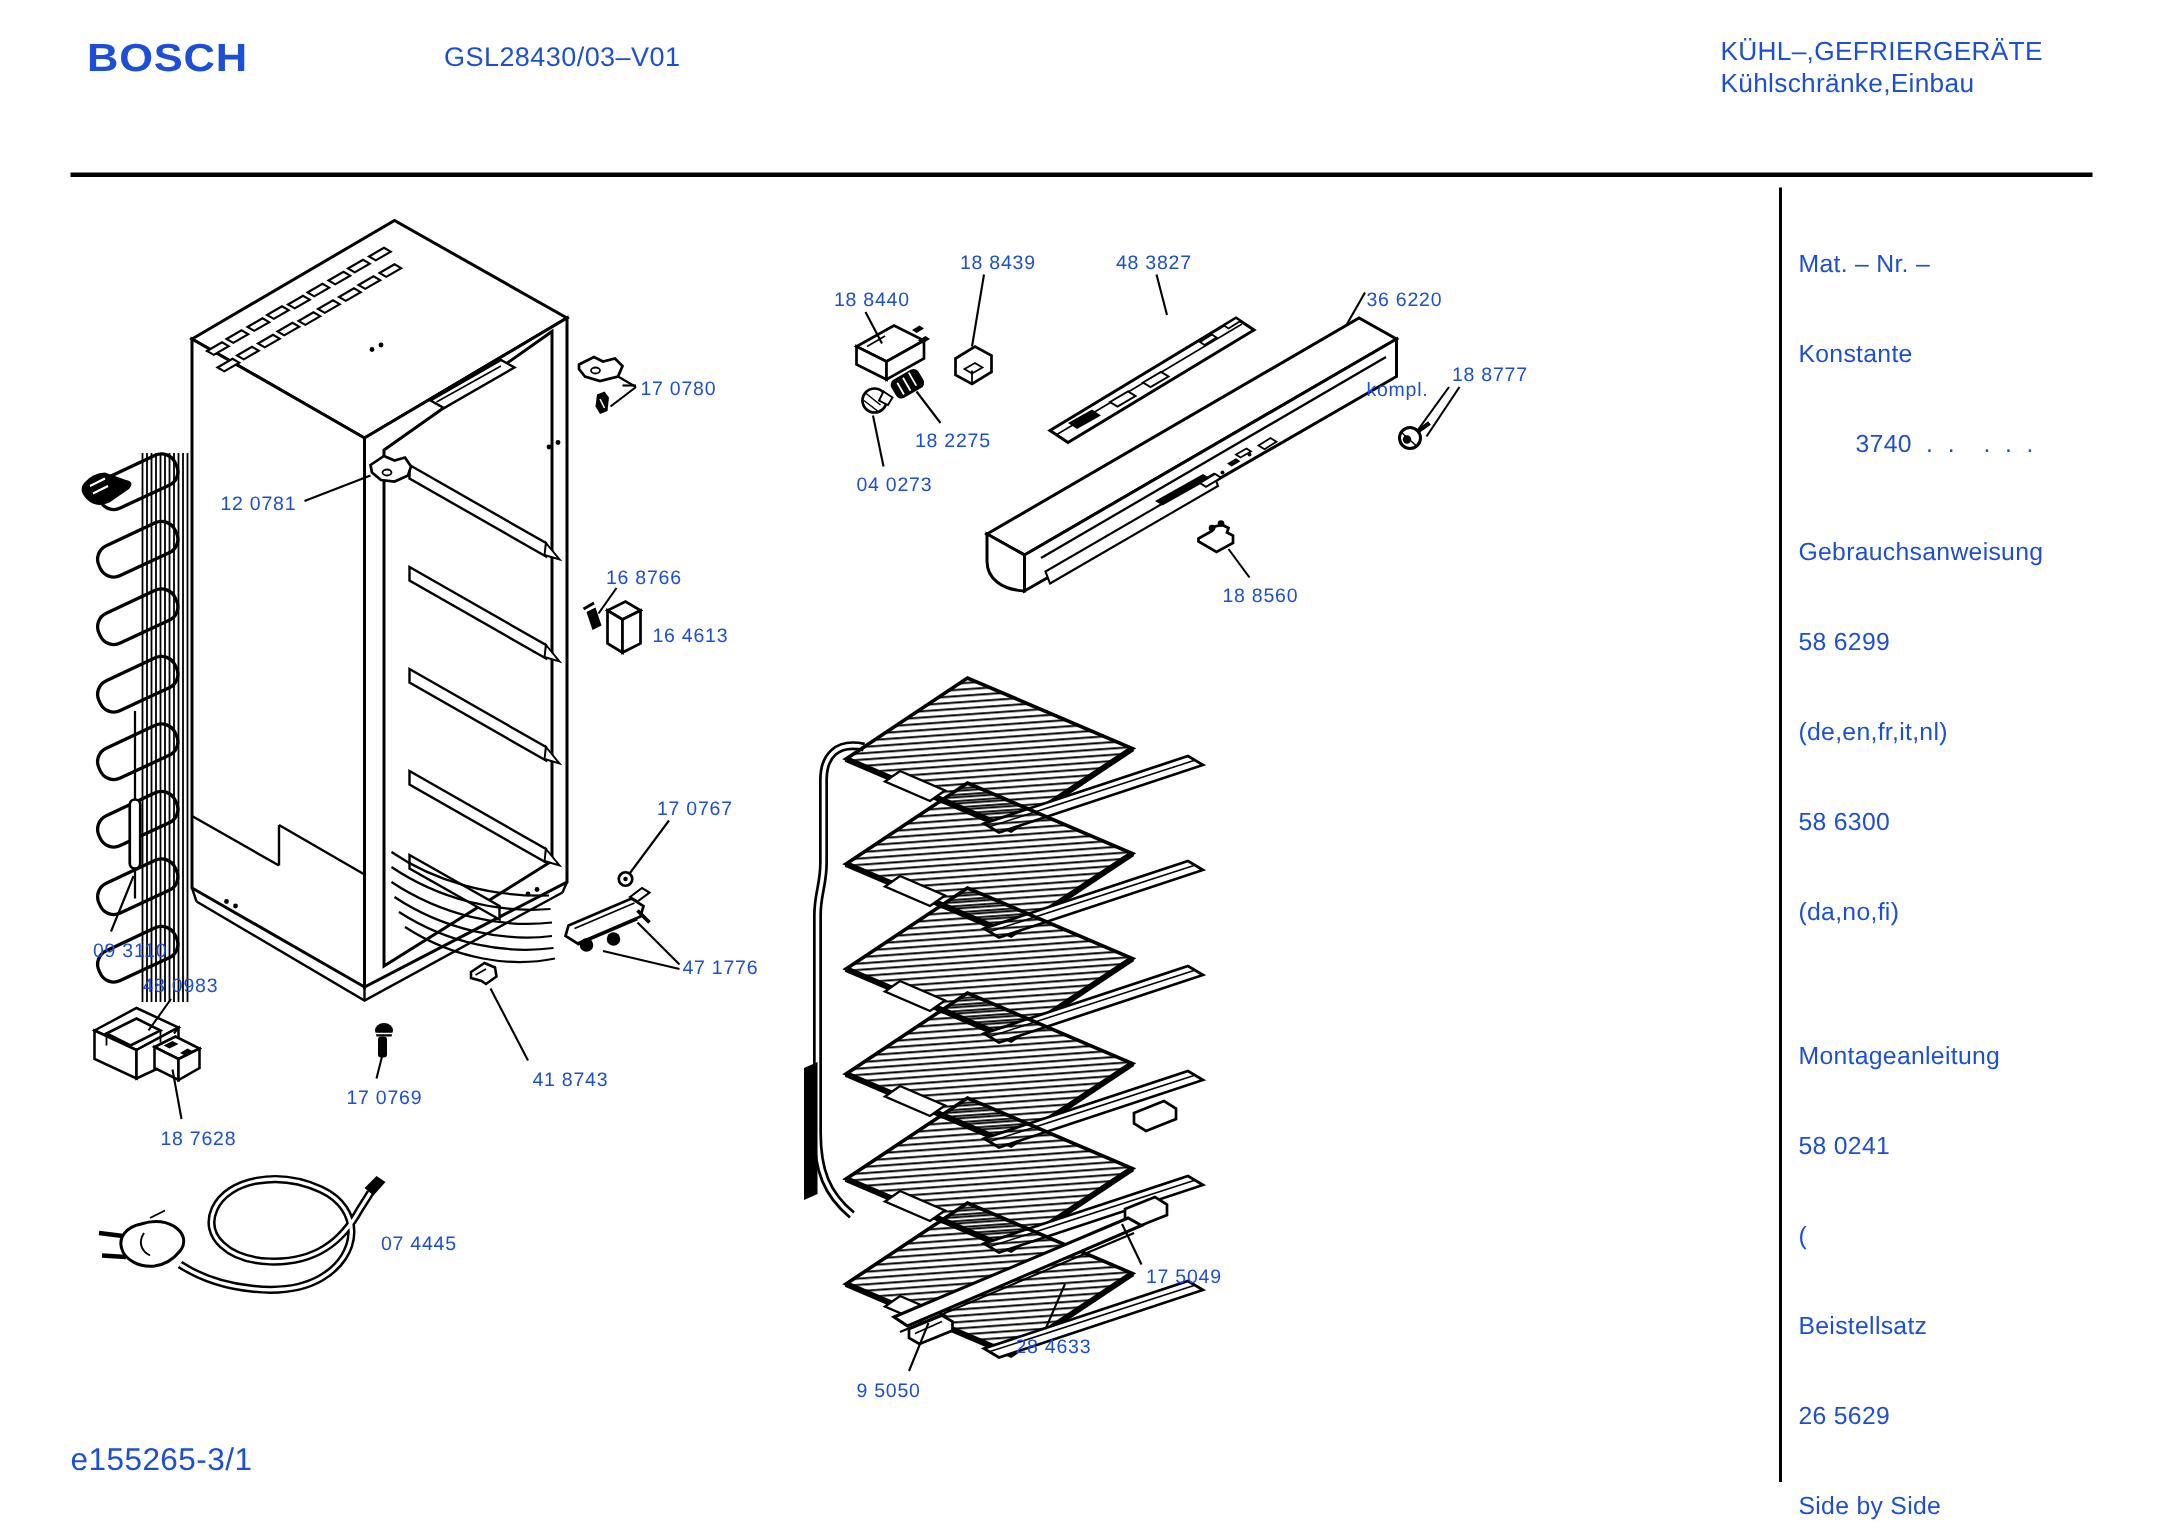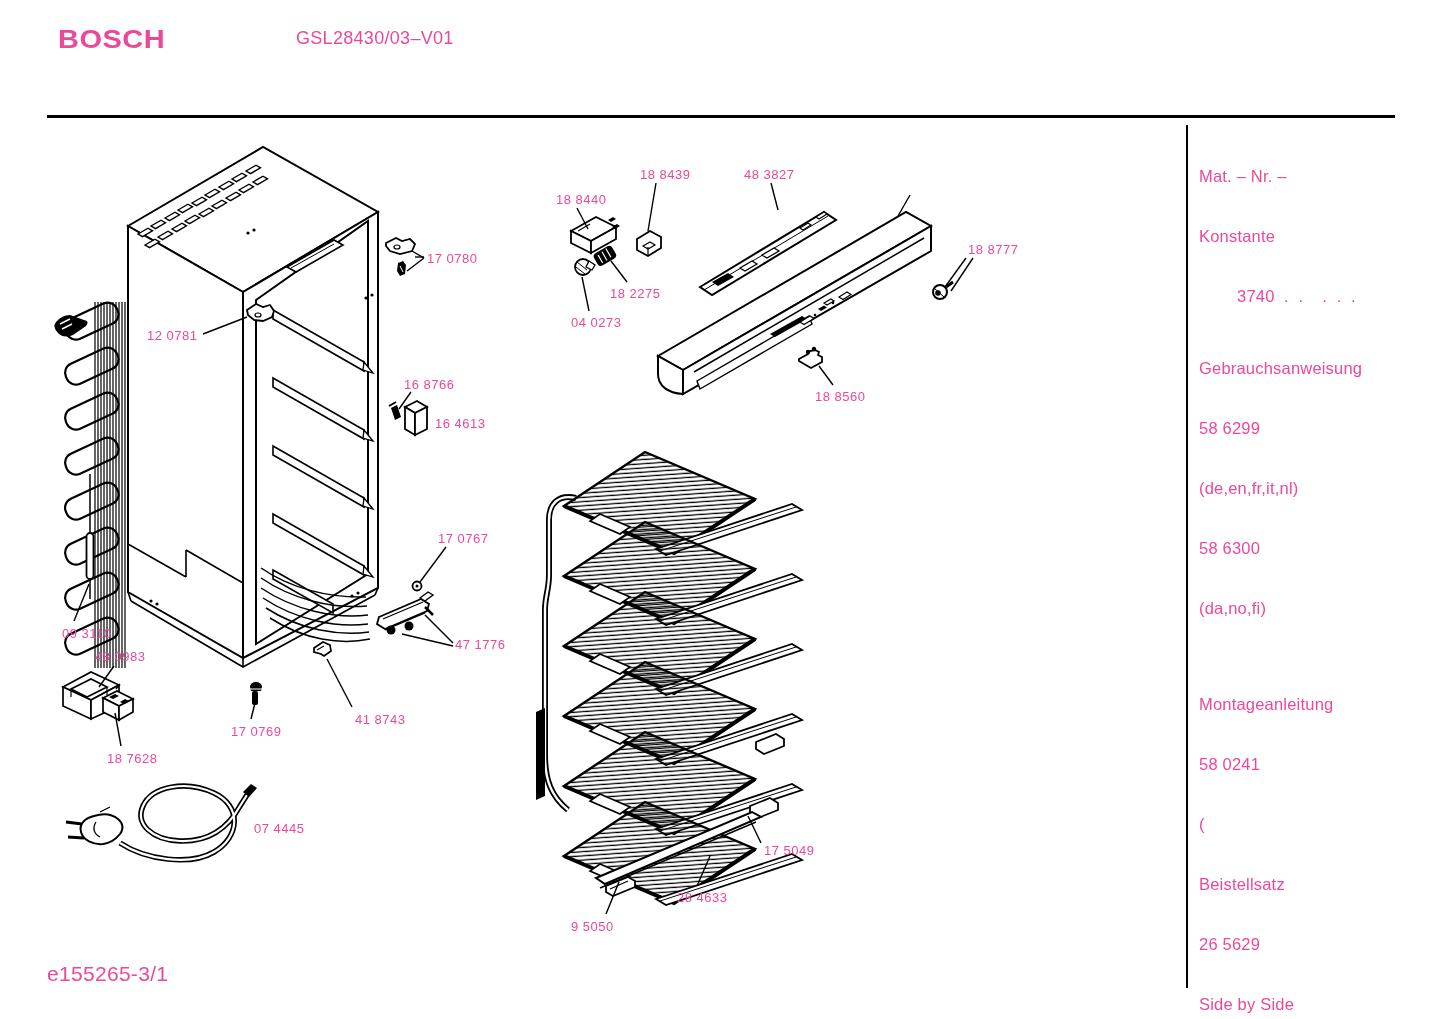--- a/index.html
+++ b/index.html
@@ -1,17 +1,17 @@
 <!DOCTYPE html>
 <html><head>
 <meta charset="utf-8">
 <style>
   html,body{margin:0;padding:0;background:#fff;}
   .page{position:relative;width:1442px;height:1019px;background:#fff;overflow:hidden;
-        font-family:"Liberation Sans",sans-serif;color:#ec4899;}
+        font-family:"Liberation Sans",sans-serif;color:#1d4ed8;}
   .brand{position:absolute;left:58px;top:25px;font-size:29px;font-weight:700;
          letter-spacing:0.5px;transform:scaleY(0.90);transform-origin:left top;}
   .model{position:absolute;left:296px;top:28px;font-size:18px;letter-spacing:0.3px;}
   .category{position:absolute;left:1147px;top:24px;font-size:17.5px;line-height:21px;letter-spacing:0.2px;}
   .hrule{position:absolute;left:47px;top:115px;width:1348px;height:3px;background:#000;}
   .vrule{position:absolute;left:1186px;top:125px;width:2px;height:863px;background:#000;}
   .info{position:absolute;left:1199px;top:126px;font-size:16.5px;line-height:20px;white-space:pre;letter-spacing:0.2px;}
   .info .gap12{margin-top:12px;}
   .info .gap20{margin-top:36px;}
   .info .gap22{}
@@ -20,20 +20,24 @@
   .footer-ref{position:absolute;left:47px;top:962px;font-size:21px;letter-spacing:0.3px;}
   svg.diagram{position:absolute;left:0;top:0;}
 </style>
 </head>
 <body>
 
 <div class="page">
 
   <div class="brand">BOSCH</div>
   <div class="model">GSL28430/03–V01</div>
+  <div class="category">
+    <div>KÜHL–,GEFRIERGERÄTE</div>
+    <div>Kühlschränke,Einbau</div>
+  </div>
   <div class="hrule"></div>
   <div class="vrule"></div>
 
   <div class="info">
     <div>Mat. – Nr. –</div>
     <div>Konstante</div>
     <div class="ind">3740  .  .    .  .  .</div>
     <div class="gap12">Gebrauchsanweisung</div>
     <div>58 6299</div>
     <div>(de,en,fr,it,nl)</div>
@@ -332,20 +336,24 @@
       <path d="M697,886 L710,856"></path>
       <path d="M606,914 L619,882"></path>
     </g>
   </svg>
 
   <div class="plabel" style="left:427px;top:249px">17 0780</div>
   <div class="plabel" style="left:147px;top:326px">12 0781</div>
   <div class="plabel" style="left:556px;top:190px">18 8440</div>
   <div class="plabel" style="left:640px;top:165px">18 8439</div>
   <div class="plabel" style="left:744px;top:165px">48 3827</div>
+  <div class="plabel" style="left:911px;top:150px">
+    <div>36 6220</div>
+    <div>kompl.</div>
+  </div>
   <div class="plabel" style="left:968px;top:240px">18 8777</div>
   <div class="plabel" style="left:610px;top:284px">18 2275</div>
   <div class="plabel" style="left:571px;top:313px">04 0273</div>
   <div class="plabel" style="left:815px;top:387px">18 8560</div>
   <div class="plabel" style="left:404px;top:375px">16 8766</div>
   <div class="plabel" style="left:435px;top:414px">16 4613</div>
   <div class="plabel" style="left:438px;top:529px">17 0767</div>
   <div class="plabel" style="left:455px;top:635px">47 1776</div>
   <div class="plabel" style="left:62px;top:624px">09 3110</div>
   <div class="plabel" style="left:95px;top:647px">48 0983</div>

